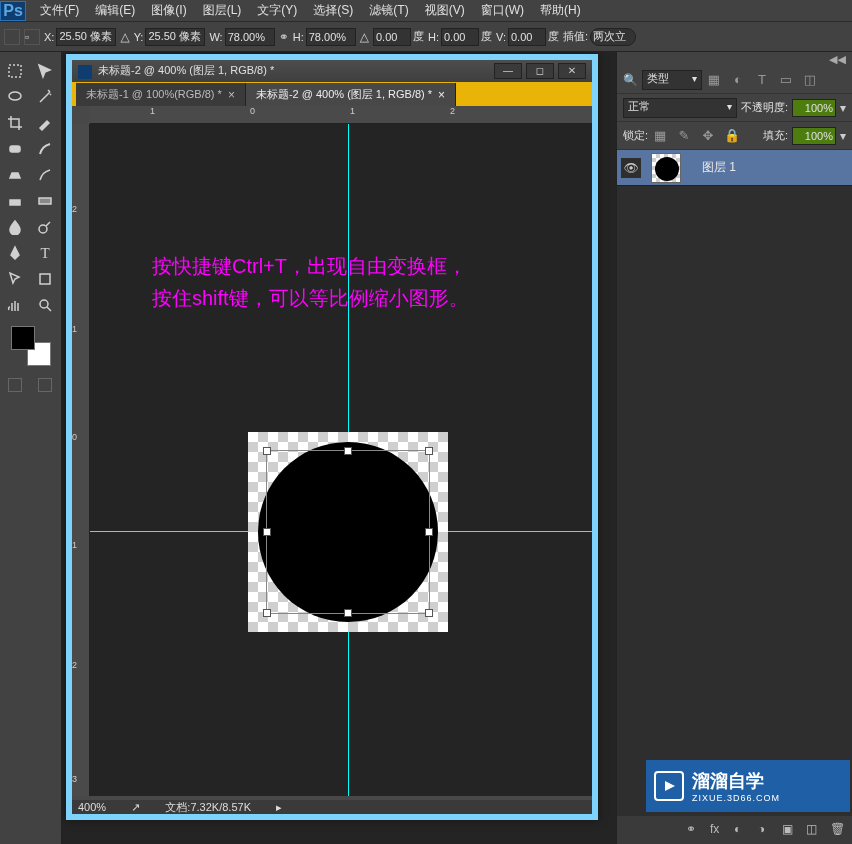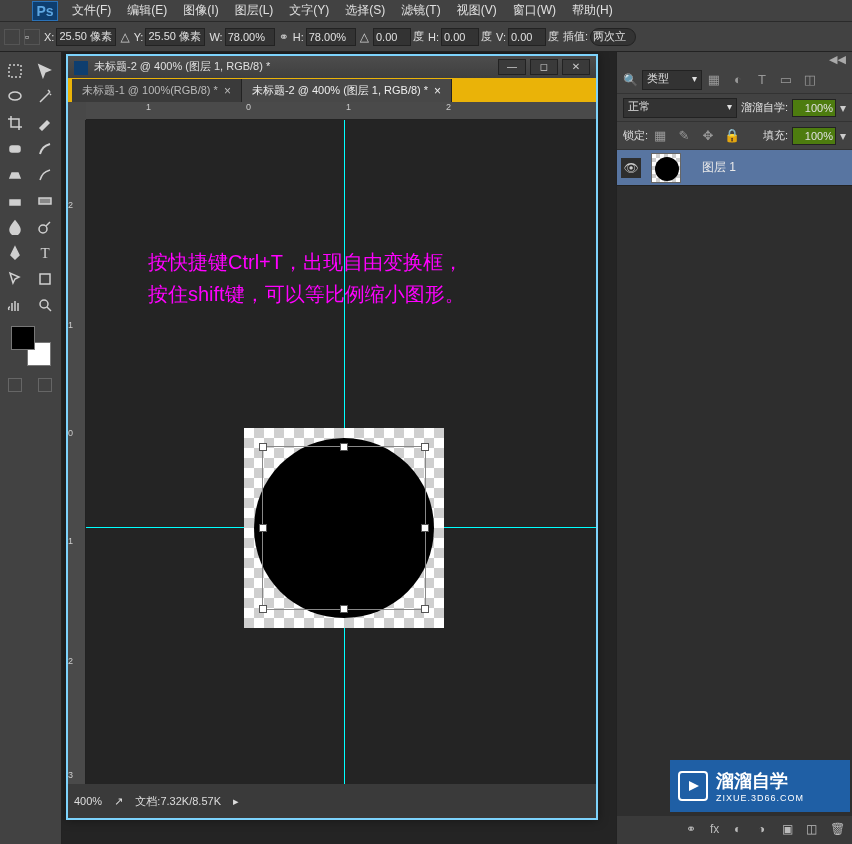--- a/index.html
+++ b/index.html
@@ -1,34 +1,34 @@
 <!DOCTYPE html>
 <html><head>
 <meta charset="utf-8">
 <style>
 * { margin: 0; padding: 0; box-sizing: border-box; font-family: "Microsoft YaHei", sans-serif; }
 body { background: #424242; color: #ccc; font-size: 12px; width: 852px; height: 844px; overflow: hidden; }
 .menubar { background: #424242; border-bottom: 1px solid #2a2a2a; height: 22px; display: flex; align-items: center; }
-.ps-icon { width: 26px; height: 20px; background: #0e3e6f; color: #5da6e1; font-weight: bold; display: flex; align-items: center; justify-content: center; font-size: 14px; margin-right: 6px; border: 1px solid #2a72b8; margin-left: 32px; }
+.ps-icon { width: 26px; height: 20px; background: #0e3e6f; color: #5da6e1; font-weight: bold; display: flex; align-items: center; justify-content: center; font-size: 16px; margin-right: 6px; border: 1px solid #2a72b8; }
 .menu-item { padding: 3px 8px; cursor: pointer; font-size: 12px; color: #e0e0e0; }
 .optionsbar { height: 30px; background: #424242; display: flex; align-items: center; padding: 0 4px; gap: 4px; border-bottom: 1px solid #222; }
 .opt-field { display: flex; align-items: center; gap: 2px; }
 .opt-label { color: #e0e0e0; font-size: 11px; }
 .opt-input { background: #333; border: 1px solid #222; color: #e0e0e0; height: 18px; font-size: 11px; padding: 0 2px; }
 .opt-icon { width: 16px; height: 16px; border: 1px solid #555; display: inline-block; }
 .workspace { display: flex; height: calc(100% - 52px); }
 .toolbox { width: 62px; background: #424242; display: flex; flex-wrap: wrap; border-right: 1px solid #222; align-content: flex-start; padding-top: 6px; }
 .tool { width: 28px; height: 24px; display: flex; align-items: center; justify-content: center; cursor: pointer; color: #d0d0d0; margin: 1px; position: relative; }
 .tool svg { stroke: #d0d0d0; fill: none; stroke-width: 1.5; }
 .color-swatch { width: 40px; height: 40px; position: relative; margin: 8px auto; }
 .fg-color { position: absolute; width: 24px; height: 24px; background: #000; border: 1px solid #777; top: 0; left: 0; z-index: 2; }
 .bg-color { position: absolute; width: 24px; height: 24px; background: #fff; border: 1px solid #777; bottom: 0; right: 0; }
 .qm-row { display: flex; width: 60px; justify-content: space-around; margin-top: 4px; }
 .canvas-region { flex: 1; background: #242424; position: relative; overflow: hidden; }
-.doc-window { background: #484848; border: 2px solid #7dd3fc; position: absolute; left: 4px; top: 2px; width: 532px; height: 766px; box-shadow: 0 0 10px rgba(0,0,0,.4); }
+.doc-window { background: #484848; border: 6px solid #7dd3fc; position: absolute; left: 4px; top: 2px; width: 532px; height: 766px; box-shadow: 0 0 10px rgba(0,0,0,.4); }
 .doc-titlebar { height: 22px; background: linear-gradient(#4d4d4d,#3f3f3f); display: flex; align-items: center; padding: 0 6px; }
 .doc-title { color: #e0e0e0; font-size: 11px; flex: 1; }
 .doc-title::before { content: ""; display: inline-block; width: 14px; height: 14px; background: #0e3e6f; margin-right: 6px; vertical-align: middle; }
 .win-btns { display: flex; gap: 4px; }
 .win-btn { width: 28px; height: 16px; background: #3a3a3a; border: 1px solid #222; text-align: center; font-size: 10px; line-height: 14px; cursor: pointer; }
 .doc-tabs { height: 24px; background: #eab308; display: flex; padding-left: 4px; align-items: end; }
 .doc-tab { padding: 4px 10px; font-size: 11px; background: #3a3a3a; color: #bbb; border-right: 1px solid #222; display: flex; align-items: center; gap: 6px; cursor: pointer; }
 .doc-tab.active { background: #484848; color: #eee; }
 .tab-close { font-size: 12px; cursor: pointer; }
 .ruler-h { height: 18px; background: #4a4a4a; border-bottom: 1px solid #222; margin-left: 18px; position: relative; overflow: hidden; }
@@ -37,38 +37,38 @@
 .canvas-area { position: absolute; left: 18px; top: 64px; right: 0; bottom: 18px; background: #242424; overflow: hidden; }
 .guide-v { position: absolute; width: 1px; background: #0ff; top: 0; bottom: 0; }
 .guide-h { position: absolute; height: 1px; background: #0ff; left: 0; right: 0; }
 .canvas-doc { position: absolute; left: 158px; top: 308px; width: 200px; height: 200px; background-image: repeating-conic-gradient(#cfcfcf 0 25%, #fff 0 50%); background-size: 20px 20px; }
 .canvas-doc .circle { position: absolute; left: 10px; top: 10px; width: 180px; height: 180px; border-radius: 50%; background: #000; image-rendering: pixelated; }
 .transform-box { position: absolute; border: 1px solid #888; left: 18px; top: 18px; right: 18px; bottom: 18px; }
 .handle { position: absolute; width: 8px; height: 8px; background: #fff; border: 1px solid #555; }
 .annot { position: absolute; color: #ff00ff; font-size: 20px; font-weight: 500; }
 .annot.a1 { left: 62px; top: 126px; white-space: pre; line-height: 32px; }
 .annot.a2 { left: 12px; top: 476px; }
-.statusbar { position: absolute; bottom: 0; left: 0; right: 0; height: 34px; background: #3a3a3a; display: flex; align-items: center; font-size: 11px; color: #ddd; padding: 0 6px; gap: 12px; }
+.statusbar { position: absolute; bottom: 0; left: 0; right: 0; height: 14px; background: #3a3a3a; display: flex; align-items: center; font-size: 11px; color: #ddd; padding: 0 6px; gap: 25px; }
 .right-panels { width: 236px; background: #424242; border-left: 1px solid #222; display: flex; flex-direction: column; position: relative; }
 .panel-tabs { display: flex; background: #353535; height: 22px; align-items: end; }
 .panel-tab { padding: 4px 10px; font-size: 12px; cursor: pointer; color: #a0a0a0; }
 .panel-tab.active { background: #424242; color: #e0e0e0; }
 .panel-row { height: 28px; display: flex; align-items: center; padding: 0 6px; gap: 4px; background: #424242; border-bottom: 1px solid #333; }
 .dropdown { background: #333; border: 1px solid #222; height: 20px; color: #e0e0e0; font-size: 11px; padding: 0 16px 0 4px; position: relative; min-width: 60px; }
 .dropdown::after { content: "▾"; position: absolute; right: 4px; top: 2px; font-size: 10px; }
 .small-input { background: #4d7c0f; border: 1px solid #222; width: 44px; height: 18px; color: #e0e0e0; font-size: 11px; text-align: right; padding-right: 2px; }
 .layer-list { flex: 1; background: #2e2e2e; overflow: hidden; }
 .layer-row { display: flex; align-items: center; height: 36px; background: #5875a1; border-bottom: 1px solid #222; padding: 0 4px; gap: 6px; }
 .vis-eye { width: 20px; height: 20px; display: flex; align-items: center; justify-content: center; background: #2e2e2e; margin-right: 4px; }
 .layer-thumb { width: 30px; height: 30px; border: 1px solid #666; position: relative; background-image: repeating-conic-gradient(#cfcfcf 0 25%, #fff 0 50%); background-size: 8px 8px; }
 .layer-thumb .thumb-circle { position: absolute; left: 3px; top: 3px; width: 24px; height: 24px; border-radius: 50%; background: #000; }
 .layer-name { color: #e8e8e8; font-size: 12px; margin-left: 15px; }
 .panel-footer { height: 28px; background: #3a3a3a; display: flex; justify-content: flex-end; align-items: center; padding: 0 6px; gap: 8px; }
 .panel-footer .ficon { width: 16px; height: 16px; color: #bbb; cursor: pointer; }
-.watermark { position: absolute; right: 2px; bottom: 32px; width: 180px; height: 52px; background: #1f5fa5; display: flex; align-items: center; gap: 8px; padding: 0 8px; }
+.watermark { position: absolute; right: 2px; bottom: 32px; width: 204px; height: 52px; background: #1f5fa5; display: flex; align-items: center; gap: 8px; padding: 0 8px; }
 .watermark .wm-play { width: 30px; height: 30px; border: 2px solid #fff; border-radius: 4px; display: flex; align-items: center; justify-content: center; }
 .wm-text { color: #fff; }
 .wm-text .big { font-size: 18px; font-weight: bold; }
 .wm-text .small { font-size: 9px; letter-spacing: 1px; }
 .icon-row { display: flex; gap: 8px; padding: 4px 6px; color: #999; }
 .icon-row span { width: 16px; text-align: center; cursor: pointer; font-size: 13px; }
 .lock-row .icon-row span { cursor: pointer; }
 .expand-icon { margin-left: auto; color: #aaa; font-size: 11px; }
 .smallbox { width: 14px; height: 14px; border: 1px solid #666; display: inline-block; }
 </style>
@@ -313,21 +313,21 @@
       <div class="icon-row" style="padding:0">
         <span>▦</span>
         <span>◐</span>
         <span>T</span>
         <span>▭</span>
         <span>◫</span>
       </div>
     </div>
     <div class="panel-row">
       <div class="dropdown" style="flex:1">正常</div>
-      <span class="opt-label">溜溜自学:</span>
+      <span class="opt-label">不透明度:</span>
       <input class="small-input" value="100%" style="">
       <span>▾</span>
     </div>
     <div class="panel-row lock-row">
       <span class="opt-label">锁定:</span>
       <div class="icon-row" style="padding:0">
         <span>▦</span>
         <span>✎</span>
         <span>✥</span>
         <span>🔒</span>

